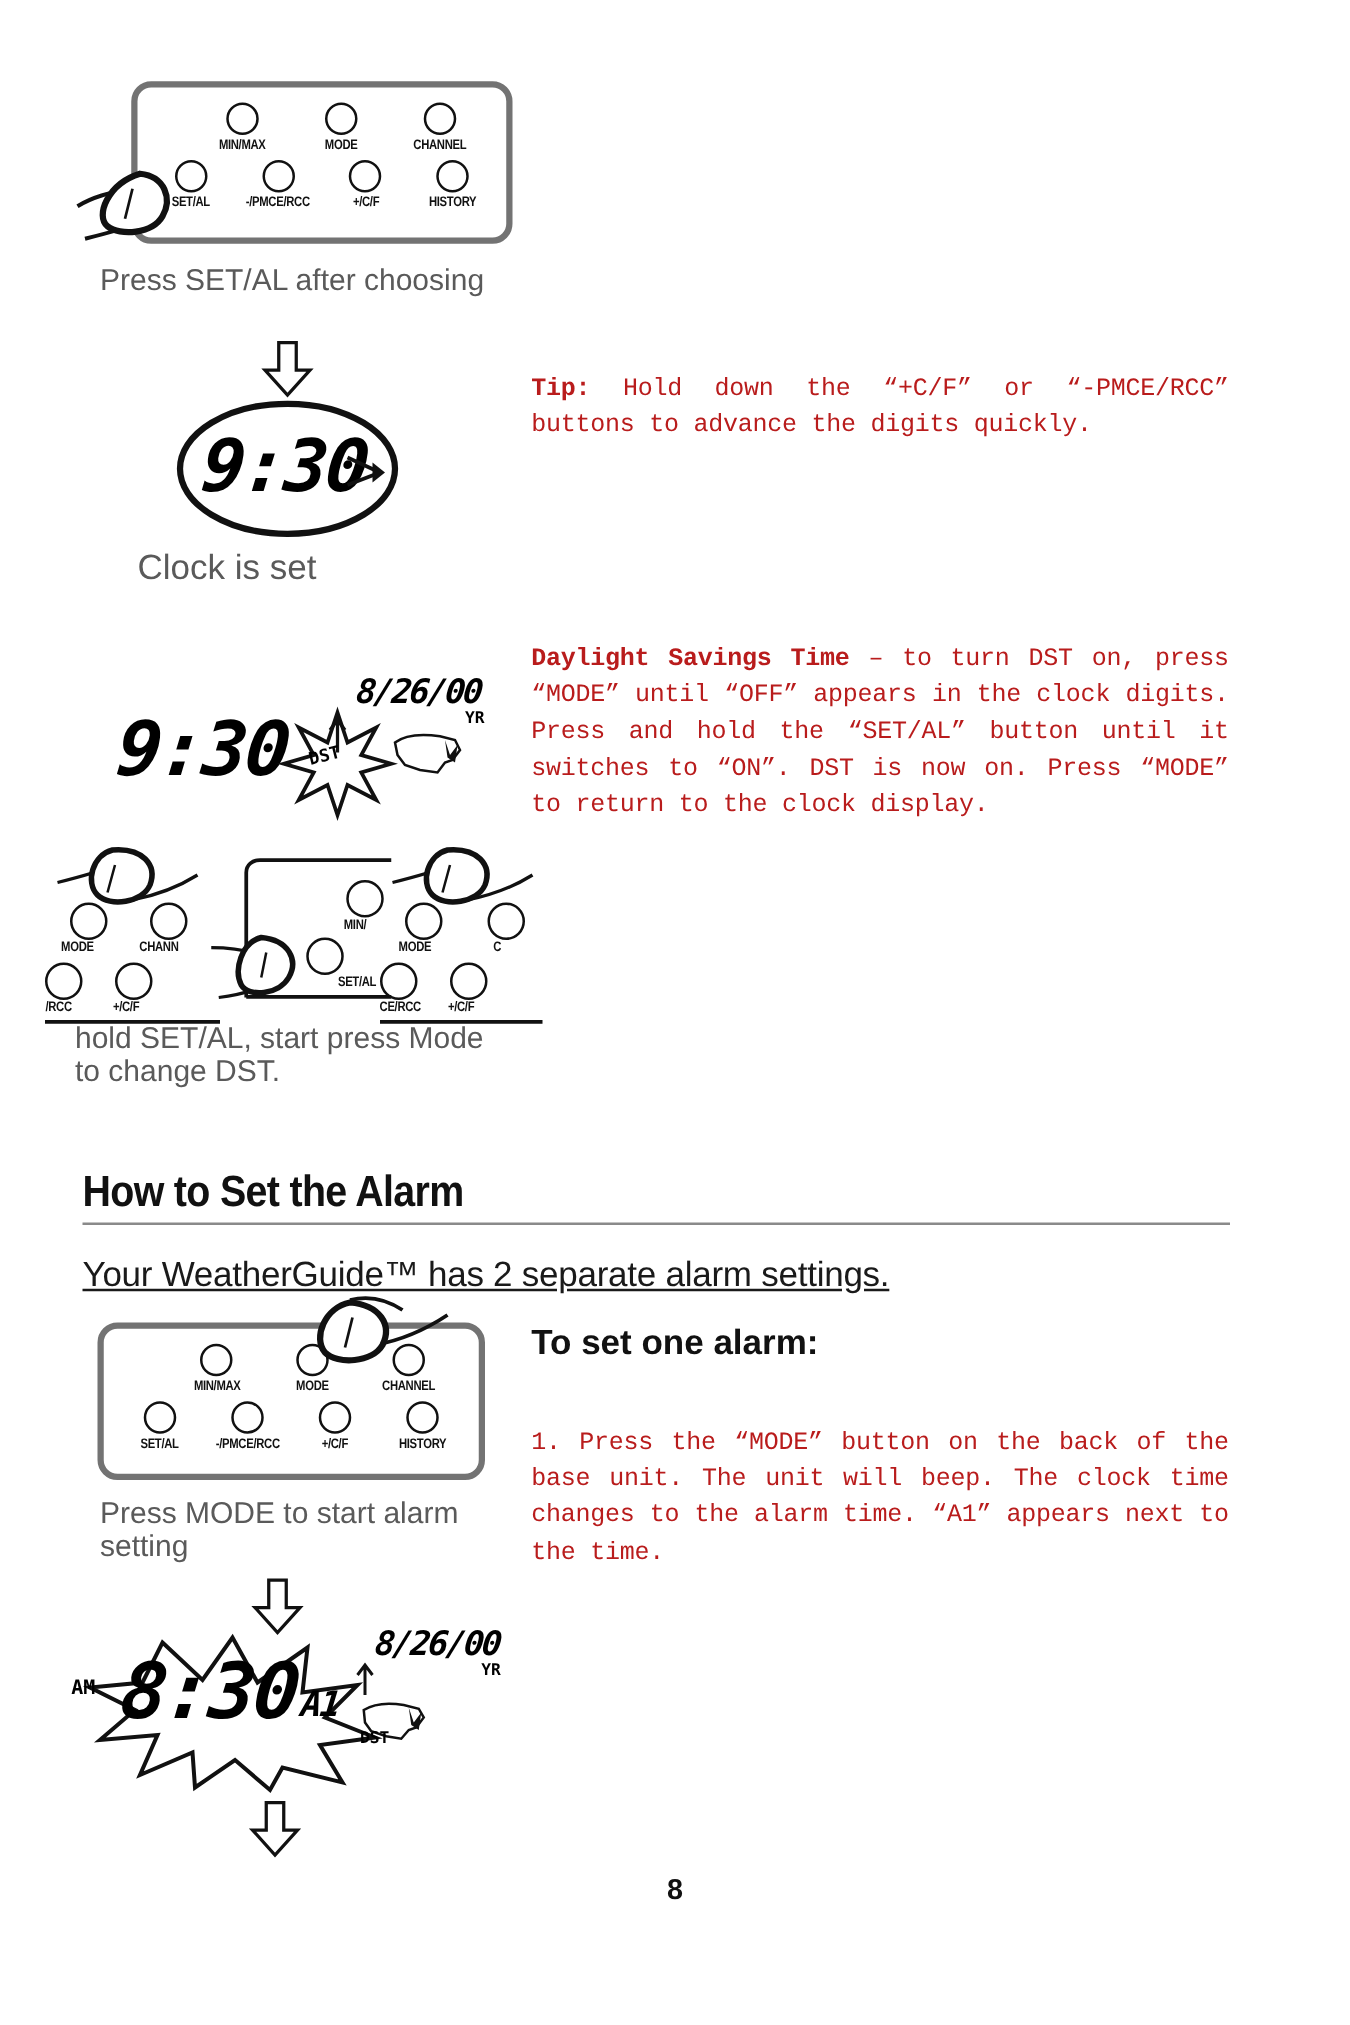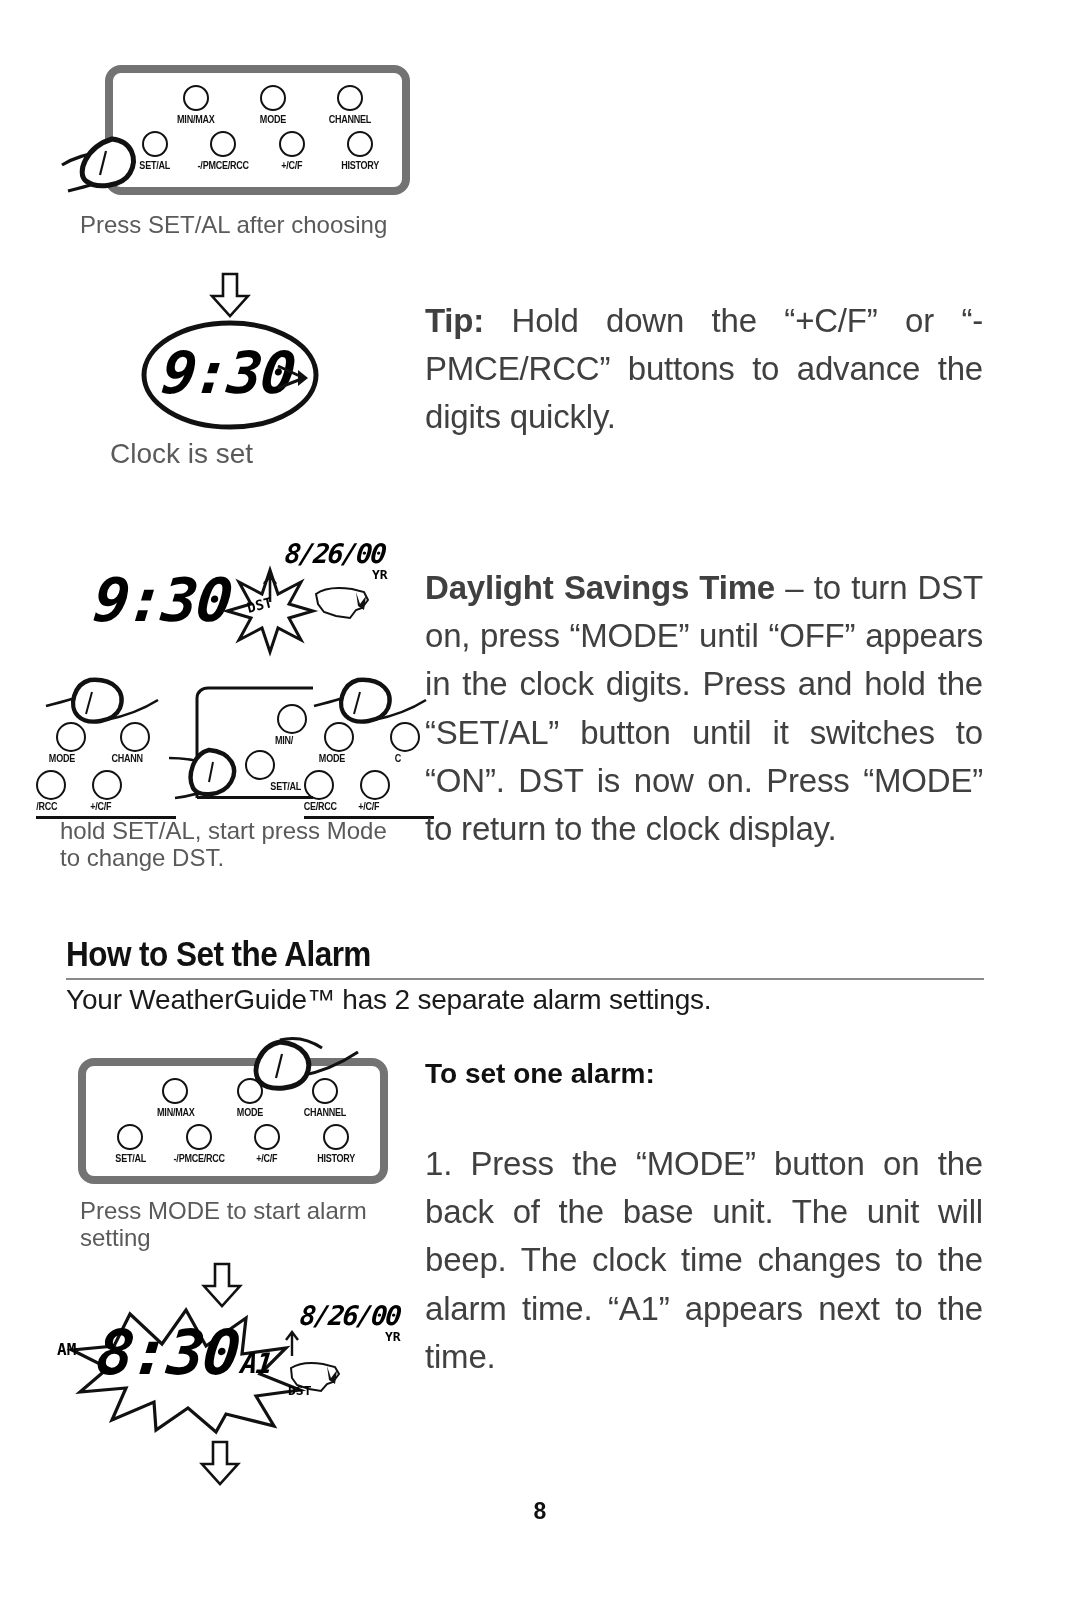--- a/index.html
+++ b/index.html
@@ -18,21 +18,21 @@
   .page {
     position: absolute;
     inset: 0;
   }
 
   
   .abs { position: absolute; }
 
   
   .panel {
-    border: 8px solid #737373;
+    border: 5px solid #737373;
     border-radius: 16px;
     background: #fff;
     box-sizing: border-box;
     position: relative;
   }
   .btn-row {
     display: flex;
     justify-content: space-around;
     align-items: flex-start;
   }
@@ -76,25 +76,25 @@
     font-style: italic;
     line-height: 1;
   }
   .seg-digits {
     display: inline-block;
     transform: skewX(-6deg);
   }
 
   
   .body-text {
-    font-family: Liberation Sans, sans-serif;
+    font-family: Liberation Mono, monospace;
     font-weight: 400;
-    font-size: 33px;
+    font-size: 20px;
     line-height: 1.46;
-    color: #404040;
+    color: #b91c1c;
     text-align: justify;
     letter-spacing: -0.2px;
   }
   .lead-bold { font-weight: 700; }
 
   
   .section-head {
     font-family: "Liberation Sans", sans-serif;
     font-weight: 700;
     font-size: 35px;
@@ -280,28 +280,28 @@
         <path d="M46,22 L40,44" stroke="#111" stroke-width="2" fill="none"></path>
       </svg>
     </div>
   </div>
 
   <div class="abs caption" style="left:60px; top:818px; width:360px; font-size:24px;">
     <div>hold SET/AL, start press Mode</div>
     <div>to change DST.</div>
   </div>
 
-  <div class="abs body-text" style="left:425px; top:564px; width:558px;">
+  <div class="abs body-text" style="left:425px; top:513px; width:558px;">
     <span class="lead-bold">Daylight Savings Time</span><span> – to turn DST on, press “MODE” until “OFF” appears in the clock digits. Press and hold the “SET/AL” button until it switches to “ON”. DST is now on. Press “MODE” to return to the clock display.</span>
   </div>
 
   <div class="abs" style="left:66px; top:934px; width:918px;">
     <div class="section-head">How to Set the Alarm</div>
     <div class="rule" style="margin-top:4px;"></div>
-    <div class="subhead" style="margin-top:4px;">Your WeatherGuide™ has 2 separate alarm settings.</div>
+    <div class="subhead" style="margin-top:24px;text-decoration:underline;">Your WeatherGuide™ has 2 separate alarm settings.</div>
   </div>
 
   <div class="abs" style="left:78px; top:1058px; width:310px; height:126px;">
     <div class="panel" style="width:310px; height:126px; padding:12px 10px 6px 10px;">
       <div class="btn-row" style="padding-left:42px; padding-right:8px;">
         <div class="btn-cell">
           <div class="btn-circle" style="width:26px;height:26px;"></div>
           <div class="btn-label" style="font-size:11px;">MIN/MAX</div>
         </div>
         <div class="btn-cell">

